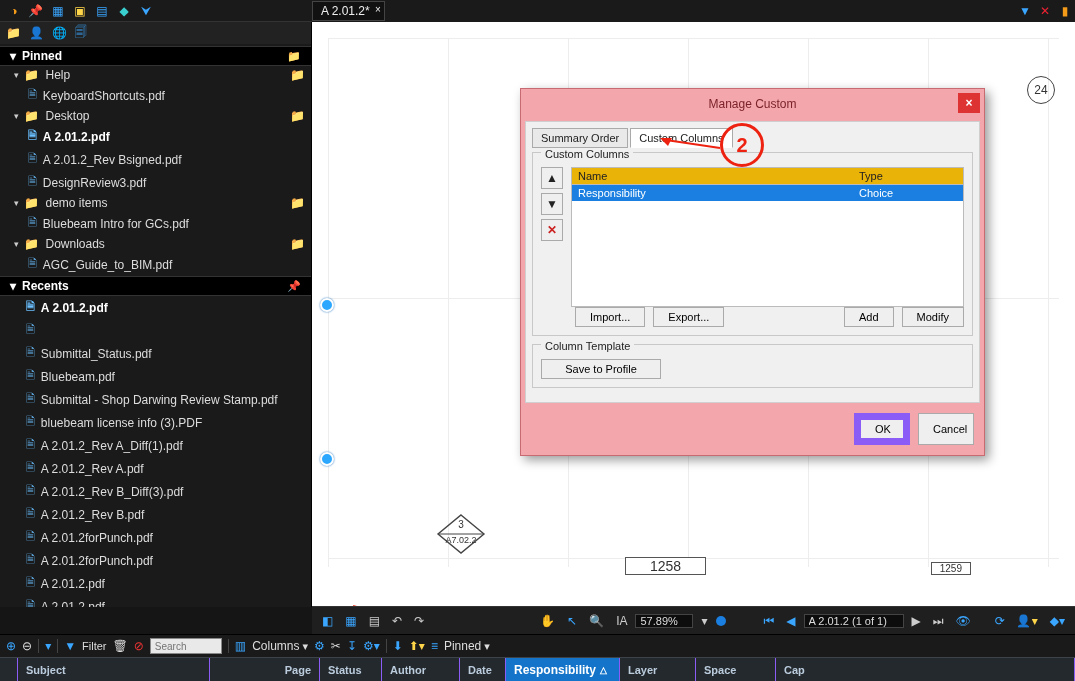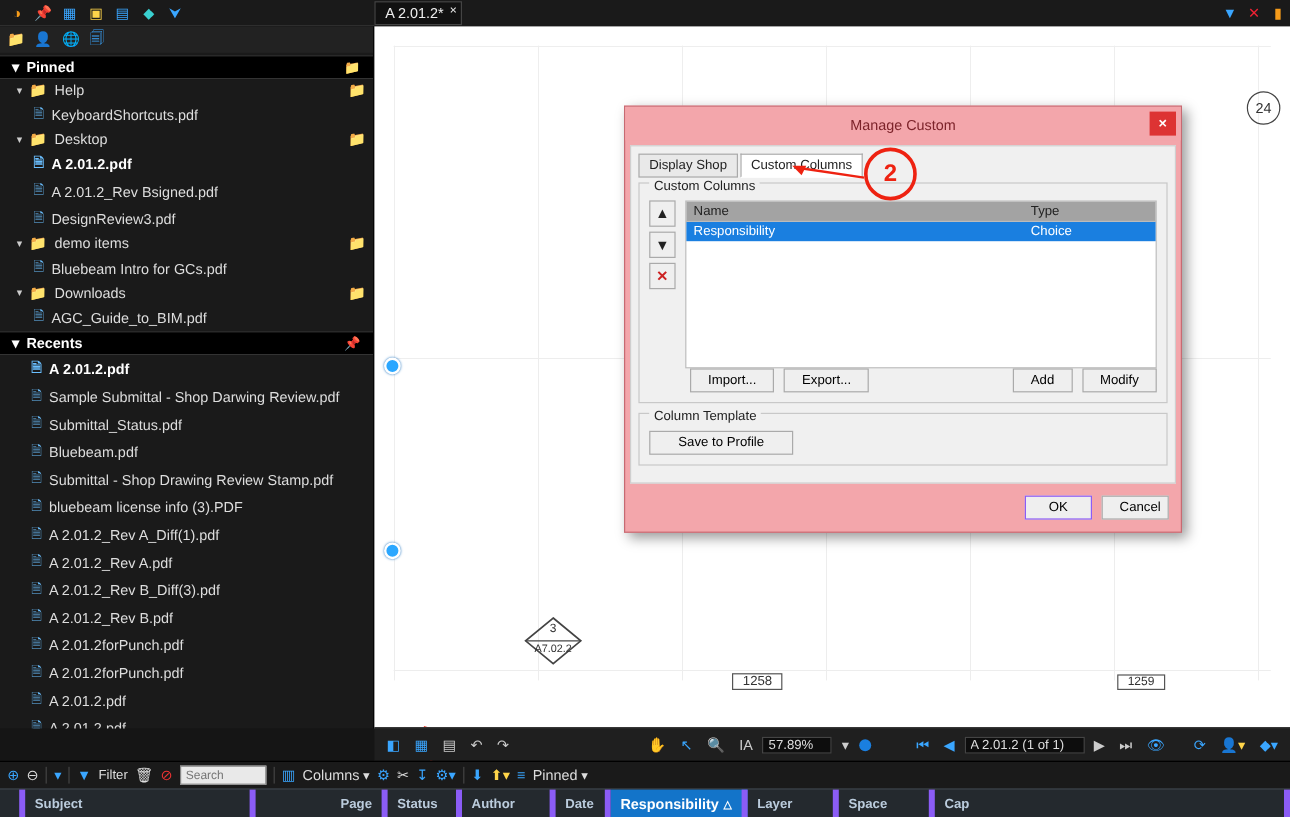--- a/index.html
+++ b/index.html
@@ -52,44 +52,44 @@
 .page-field { background: #0d0d0d; border: 1px solid #444; padding: 0 4px; width: 100px; color: #ddd; font-size: 11px; }
 .flex1 { flex: 1; }
 
 
 .bottom-panel { position: absolute; left: 0; right: 0; bottom: 0; height: 47px; background: #1a1a1a; border-top: 1px solid #000; }
 .bp-toolbar { height: 22px; display: flex; align-items: center; padding: 0 6px; gap: 6px; }
 .bp-toolbar .sep { width: 1px; height: 14px; background: #444; }
 .search-box { background: #e9e9e9; color: #333; border: 1px solid #888; height: 16px; padding: 0 4px; width: 72px; font-size: 10px; }
 .bp-toolbar .lbl { font-size: 11px; }
 .bp-headers { height: 24px; background: #24292e; display: flex; align-items: stretch; border-top: 1px solid #3d4349; }
-.col { padding: 0 8px; display: flex; align-items: center; font-size: 11px; color: #bcd; font-weight: 600; border-right: 5px solid #8b5cf6; }
+.col { padding: 0 8px; display: flex; align-items: center; font-size: 11px; color: #bcd; font-weight: 600; border-right: 1px solid #8b5cf6; }
 .col.active { background: #1374c9; color: #fff; }
 .col.active .arrow { margin-left: 4px; font-size: 9px; }
 
 
 .dialog-mask { position: absolute; left: 520px; top: 88px; width: 465px; background: #f3a6ab; border: 1px solid #c76a72; box-shadow: 4px 4px 10px rgba(0,0,0,.4); color: #222; }
 .dialog-title { height: 28px; background: #f3a6ab; color: #7c232a; text-align: center; line-height: 28px; position: relative; font-size: 14px; }
 .dialog-title .dx { position: absolute; right: 4px; top: 4px; width: 22px; height: 20px; background: #d33; color: #fff; display: flex; align-items: center; justify-content: center; font-weight: bold; cursor: pointer; }
 .dialog-body { margin: 4px; background: #f0f0f0; border: 1px solid #cfcfcf; padding: 6px; }
 .tabs { display: flex; gap: 2px; margin-bottom: 4px; }
 .tab { background: #e9e9e9; border: 1px solid #aaa; padding: 3px 8px; font-size: 11px; cursor: pointer; }
 .tab.active { background: #fff; border-bottom: 1px solid #fff; font-weight: normal; }
 .fieldset { border: 1px solid #c8c8c8; padding: 8px; margin-bottom: 8px; background: #f0f0f0; }
 .fieldset > .legend { position: relative; top: -14px; background: #f0f0f0; padding: 0 4px; font-size: 11px; display: inline-block; }
 .col-table { border: 1px solid #bbb; background: #fff; height: 140px; }
-.col-table-h { display: flex; background: #a3a3a3; border-bottom: 1px solid #bbb; }
+.col-table-h { display: flex; background: #eab308; border-bottom: 1px solid #bbb; }
 .col-table-h div { padding: 2px 6px; font-size: 11px; }
 .col-row { display: flex; background: #1a7fe0; color: #fff; }
 .col-row div { padding: 2px 6px; font-size: 11px; }
 .side-btns { display: flex; flex-direction: column; gap: 4px; }
 .sq { width: 22px; height: 22px; border: 1px solid #aaa; background: #efefef; display: flex; align-items: center; justify-content: center; cursor: pointer; }
 .d-row { display: flex; gap: 8px; }
 .dlg-btn { border: 1px solid #aaa; background: #efefef; padding: 3px 14px; cursor: pointer; font-size: 11px; }
-.dlg-btn.primary { border: 1px solid #8b5cf6; }
+.dlg-btn.primary { border: 7px solid #8b5cf6; }
 .dlg-footer { display: flex; justify-content: flex-end; gap: 8px; padding: 6px 10px 10px; }
 
 
 .anno-circle { position: absolute; width: 44px; height: 44px; border: 3px solid #e21; border-radius: 50%; display: flex; align-items: center; justify-content: center; color: #e21; font-size: 20px; font-weight: bold; pointer-events: none; }
 .anno-arrow { position: absolute; width: 70px; height: 20px; pointer-events: none; }
 .anno-arrow2 { position: absolute; width: 20px; height: 50px; pointer-events: none; }
 .anno-partial { position: absolute; border: 3px solid #e21; border-radius: 50%; border-bottom: none; border-right: none; width: 56px; height: 56px; }
 
 svg.redline { width: 100%; height: 100%; }
 </style>
@@ -189,33 +189,32 @@
         <span>Recents</span>
       <span class="pin">📌</span>
     </div>
     <div id="recent-list">
         <div class="file-row lv0f bold">
           <span class="file-icon">🗎</span>
           <span>A 2.01.2.pdf</span>
         </div>
         <div class="file-row lv0f">
           <span class="file-icon">🗎</span>
-          <span>Sample Submittal - Shop Darwing Review.pdf</span>
         </div>
         <div class="file-row lv0f">
           <span class="file-icon">🗎</span>
           <span>Submittal_Status.pdf</span>
         </div>
         <div class="file-row lv0f">
           <span class="file-icon">🗎</span>
           <span>Bluebeam.pdf</span>
         </div>
         <div class="file-row lv0f">
           <span class="file-icon">🗎</span>
-          <span>Submittal - Shop Drawing Review Stamp.pdf</span>
+          <span>Submittal - Shop Darwing Review Stamp.pdf</span>
         </div>
         <div class="file-row lv0f">
           <span class="file-icon">🗎</span>
           <span>bluebeam license info (3).PDF</span>
         </div>
         <div class="file-row lv0f">
           <span class="file-icon">🗎</span>
           <span>A 2.01.2_Rev A_Diff(1).pdf</span>
         </div>
         <div class="file-row lv0f">
@@ -246,44 +245,44 @@
           <span class="file-icon">🗎</span>
           <span>A 2.01.2.pdf</span>
         </div>
       </div>
   </div>
 </div>
 
 <div class="canvas">
   <div class="bubble" style="top:276px"></div>
   <div class="bubble" style="top:430px"></div>
-  <div class="marker" style="right:8px">
+  <div class="marker" style="right:20px">
       <span>24</span>
     </div>
 
   <div style="position:absolute;left:124px;bottom:52px;display:flex;flex-direction:column;align-items:center;color:#333;">
     <svg width="50" height="42">
         <polygon points="25,2 48,21 25,40 2,21" fill="none" stroke="#444" stroke-width="1.4"></polygon>
         <line x1="2" y1="21" x2="48" y2="21" stroke="#444"></line>
       </svg>
     <div style="position:absolute;top:6px;font-size:10px">3</div>
     <div style="position:absolute;top:22px;font-size:9px">A7.02.2</div>
   </div>
-  <div style="position:absolute;left:298px;bottom:32px;border:1px solid #555;padding:0 8px;background:#fff;font-size:11px;color:#333">1258</div>
+  <div style="position:absolute;left:313px;bottom:32px;border:1px solid #555;padding:0 24px;background:#fff;font-size:14px;color:#333">1258</div>
   <div style="position:absolute;right:104px;bottom:32px;border:1px solid #555;padding:0 8px;background:#fff;font-size:10px;color:#333">1259</div>
 </div>
 
 <div class="dialog-mask">
   <div class="dialog-title">
     <span>Manage Custom</span>
     <span class="dx">×</span>
   </div>
   <div class="dialog-body">
     <div class="tabs">
-      <div class="tab">Display Shop</div>
+      <div class="tab">Summary Order</div>
       <div class="tab active">Custom Columns</div>
     </div>
     <div class="fieldset">
       <span class="legend">Custom Columns</span>
       <div class="d-row" style="margin-top:-8px">
         <div class="side-btns">
           <div class="sq">▲</div>
           <div class="sq">▼</div>
           <div class="sq" style="color:#c22;font-weight:bold">✕</div>
         </div>

